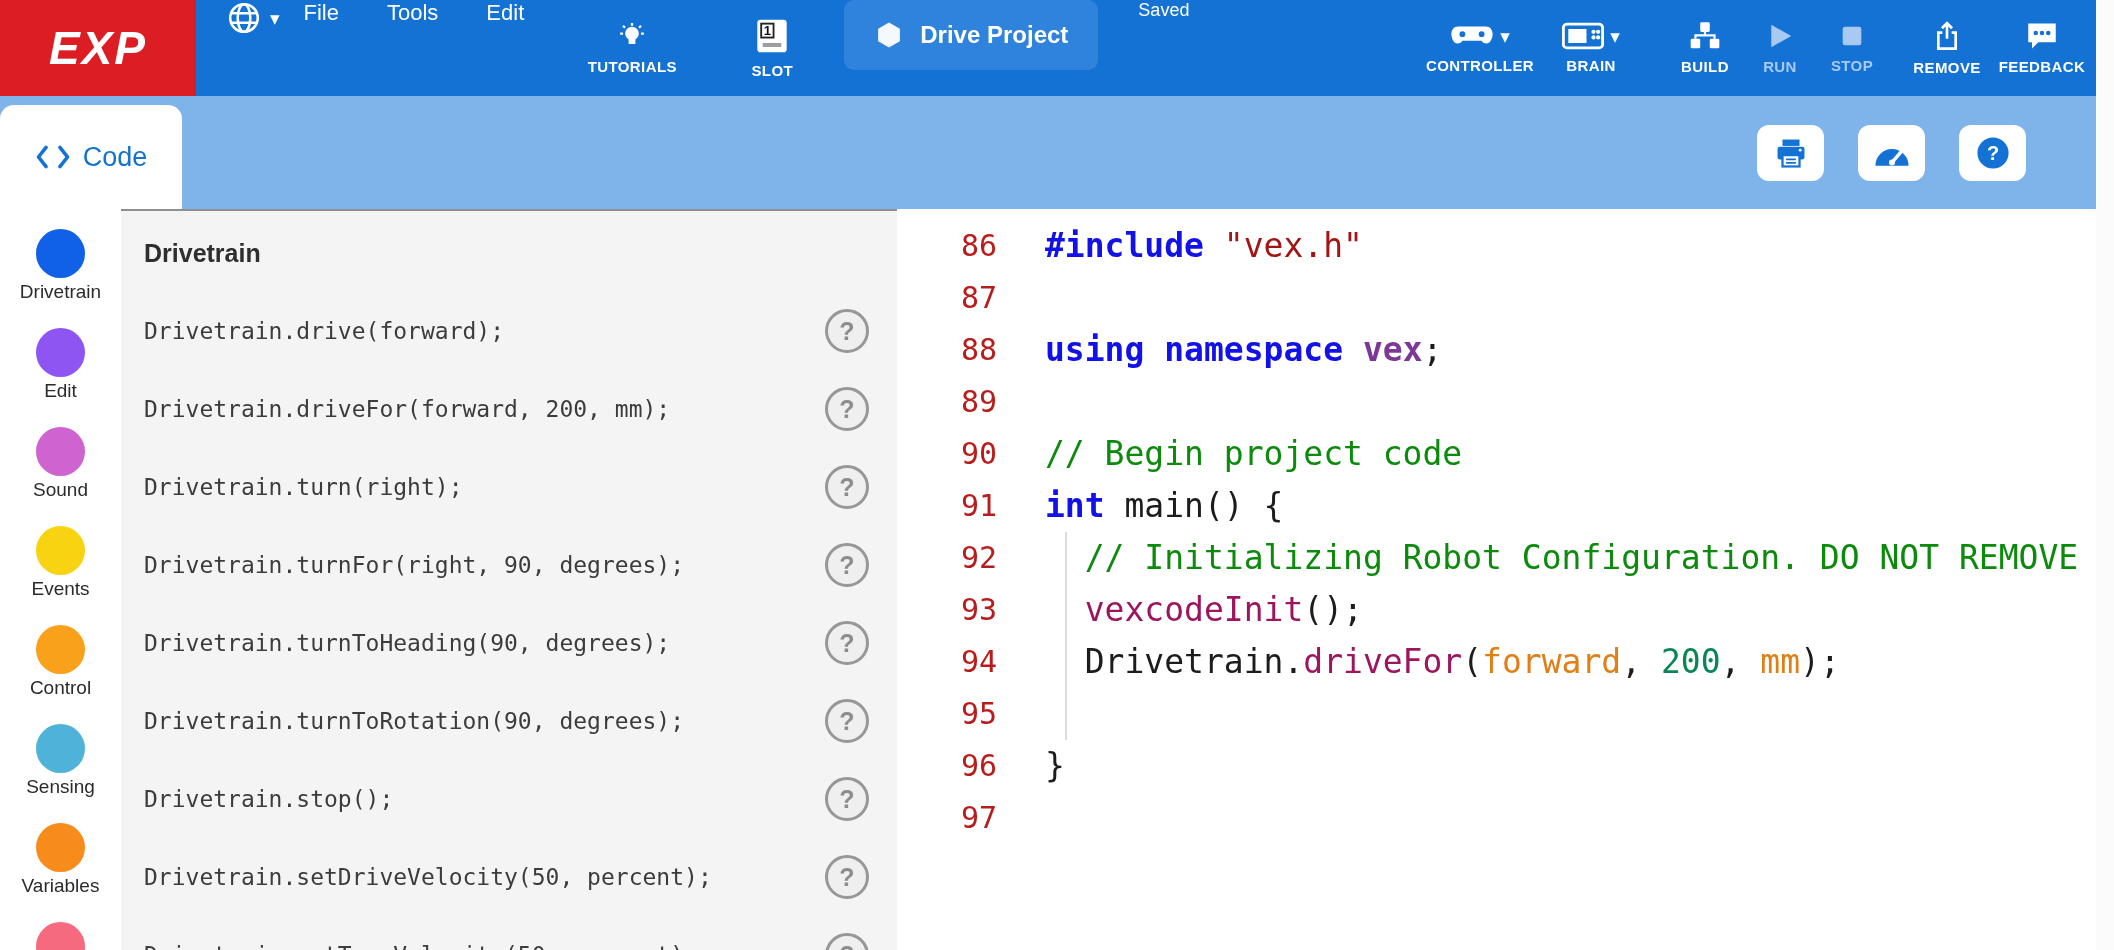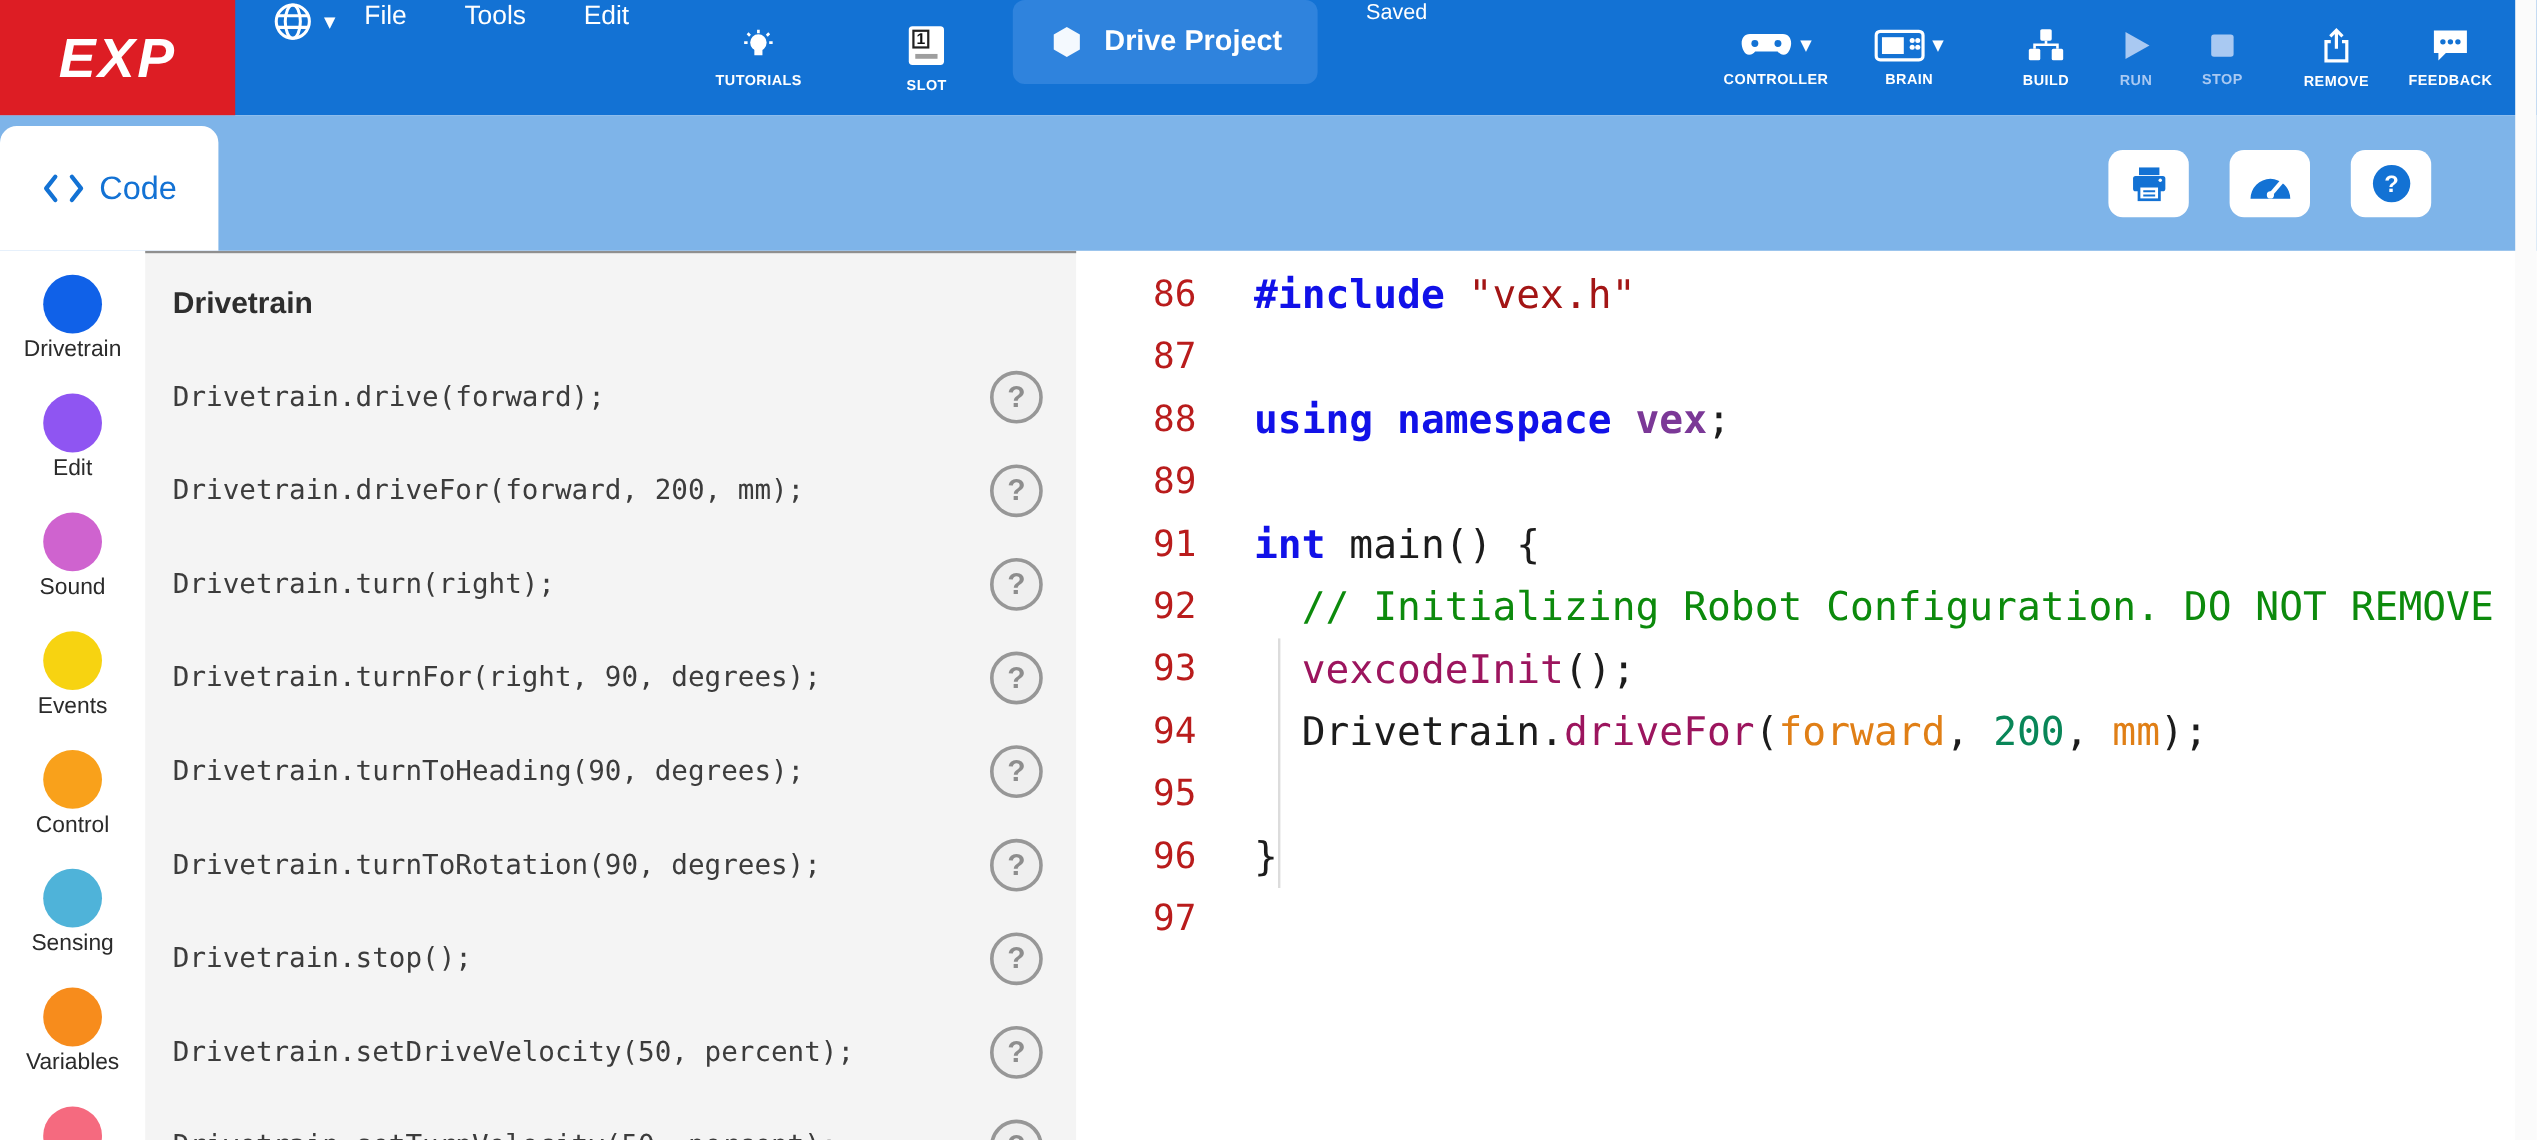--- a/index.html
+++ b/index.html
@@ -9,21 +9,21 @@
 
   
   .topbar { height: 96px; background: #1372d4; display: flex; align-items: flex-start; color: #fff; }
   .logo { width: 196px; height: 96px; background: #dd1d24; display: flex; align-items: center; justify-content: center;
           font-style: italic; font-weight: 800; font-size: 46px; letter-spacing: 2px; color: #fff; flex: none; }
   .globe-wrap { display: flex; align-items: center; gap: 8px; margin-left: 30px; cursor: pointer; }
   .caret { font-size: 19px; color: #fff; line-height: 1; }
   .menu { display: flex; margin-left: 0; }
   .menu-item { padding: 0 24px; font-size: 22px; cursor: pointer; }
   .icon-stack { display: flex; flex-direction: column; align-items: center; justify-content: center; gap: 7px; height: 100%; cursor: pointer; }
-  .icon-label { font-size: 12px; font-weight: 700; letter-spacing: .4px; }
+  .icon-label { font-size: 15px; font-weight: 700; letter-spacing: .4px; }
   .tutorials { margin-left: 28px; width: 112px; }
   .slot { margin-left: 52px; width: 64px; }
   .project-btn { margin-left: 40px; height: 70px; padding: 0 30px; background: #2f83dd; border: none; border-radius: 10px;
                  display: flex; align-items: center; gap: 16px; color: #fff; font-size: 24px; font-weight: 700;
                  font-family: "Liberation Sans", sans-serif; cursor: pointer; }
   .saved { margin-left: 40px; font-size: 18px; }
   .right-cluster { margin-left: auto; display: flex; align-items: center; height: 100%; padding-right: 24px; }
   .icon-caret-row { display: flex; align-items: center; gap: 6px; }
   .controller { width: 112px; }
   .brain { width: 86px; margin-left: 12px; }
@@ -345,20 +345,24 @@
   </div>
           <div class="ed-line">
     <span class="ed-num">88</span>
     <span class="ed-code"><span class="tk-kw">using</span><span class="tk-pl"> </span><span class="tk-kw">namespace</span><span class="tk-pl"> </span><span class="tk-ns">vex</span><span class="tk-pl">;</span></span>
   </div>
           <div class="ed-line">
     <span class="ed-num">89</span>
     <span class="ed-code"></span>
   </div>
           <div class="ed-line">
+    <span class="ed-num">90</span>
+    <span class="ed-code"><span class="tk-cm">// Begin project code</span></span>
+  </div>
+          <div class="ed-line">
     <span class="ed-num">91</span>
     <span class="ed-code"><span class="tk-kw">int</span><span class="tk-pl"> main() {</span></span>
   </div>
           <div class="ed-line">
     <span class="ed-num">92</span>
     <span class="ed-code"><span class="tk-pl">  </span><span class="tk-cm">// Initializing Robot Configuration. DO NOT REMOVE</span></span>
   </div>
           <div class="ed-line">
     <span class="ed-num">93</span>
     <span class="ed-code"><span class="tk-pl">  </span><span class="tk-fn">vexcodeInit</span><span class="tk-pl">();</span></span>

